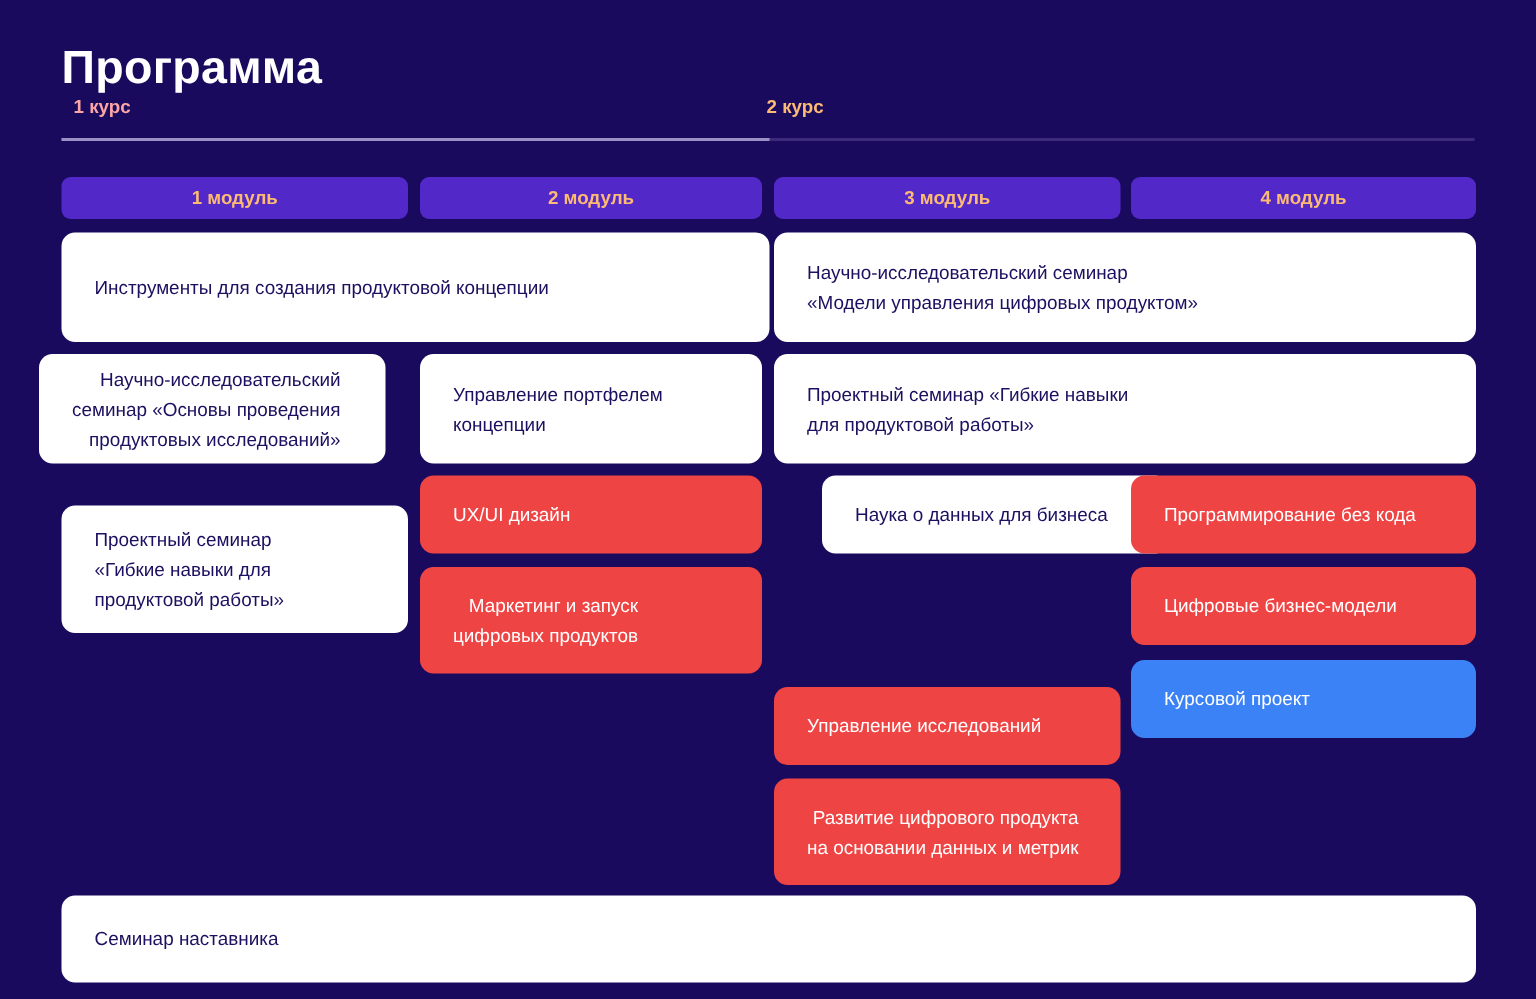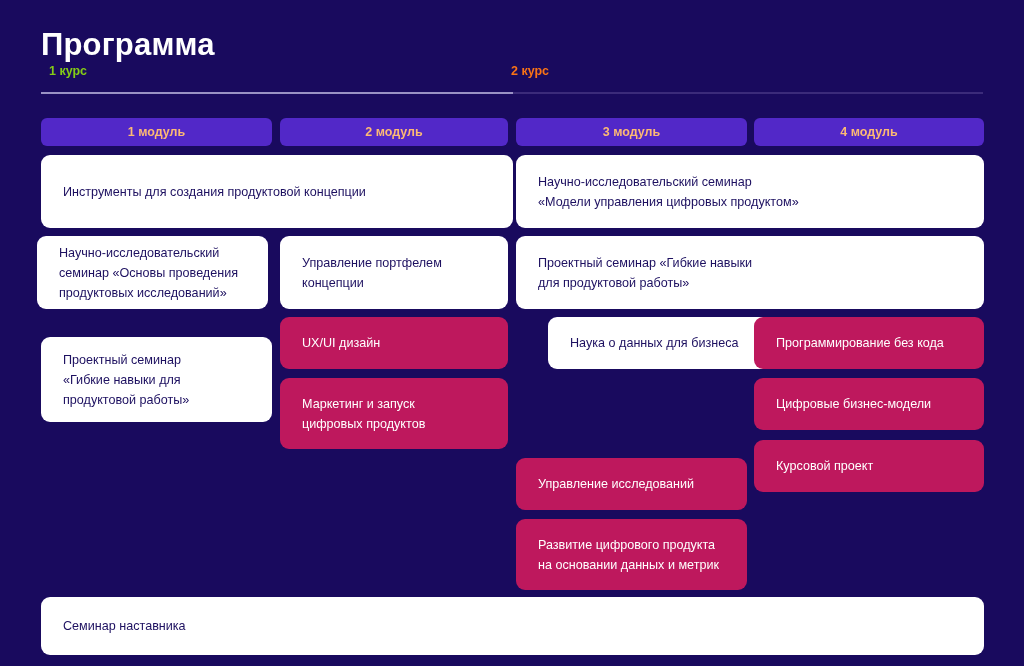--- a/index.html
+++ b/index.html
@@ -50,22 +50,22 @@
     font-size: 12.5px;
     font-weight: 700;
     line-height: 22px;
     white-space: nowrap;
     background: none;
     border: 0;
     padding: 0;
     font-family: inherit;
     cursor: pointer;
   }
-  .tab-1 { left: 8px; color: #84cc16; }
-  .tab-2 { left: 470px; color: #f97316; }
+  .tab-1 { left: 8px; color: #fca5a5; }
+  .tab-2 { left: 470px; color: #fdba74; }
 
   .tab-rail {
     position: absolute;
     left: 41px;
     top: 92px;
     width: 942px;
     height: 2px;
     background: #3b2b7a;
   }
   .tab-rail-active {
@@ -111,32 +111,33 @@
     font-size: 12.6px;
     line-height: 20px;
     font-weight: 400;
     white-space: pre-line;
   }
   .card.white {
     background: #ffffff;
     color: #1d1060;
   }
   .card.blue {
-    background: #be185d;
+    background: #ef4444;
     color: #ffffff;
+    text-align: right;
   }
   .card.green {
-    background: #be185d;
+    background: #3b82f6;
     color: #ffffff;
     text-align: center;
   }
 
   
   .c-tools     { left: 41px;  top: 155px; width: 472px; height: 73px; }
-  .c-research  { left: 37px;  top: 236px; width: 231px; height: 73px; }
+  .c-research  { left: 26px;  top: 236px; width: 231px; height: 73px; text-align: right; }
   .c-soft1     { left: 41px;  top: 337px; width: 231px; height: 85px; }
 
   
   .c-portfolio { left: 280px; top: 236px; width: 228px; height: 73px; }
   .c-uxui      { left: 280px; top: 317px; width: 228px; height: 52px; }
   .c-marketing { left: 280px; top: 378px; width: 228px; height: 71px; }
 
   
   .c-nis       { left: 516px; top: 155px; width: 468px; height: 73px; }
   .c-soft2     { left: 516px; top: 236px; width: 468px; height: 73px; }

